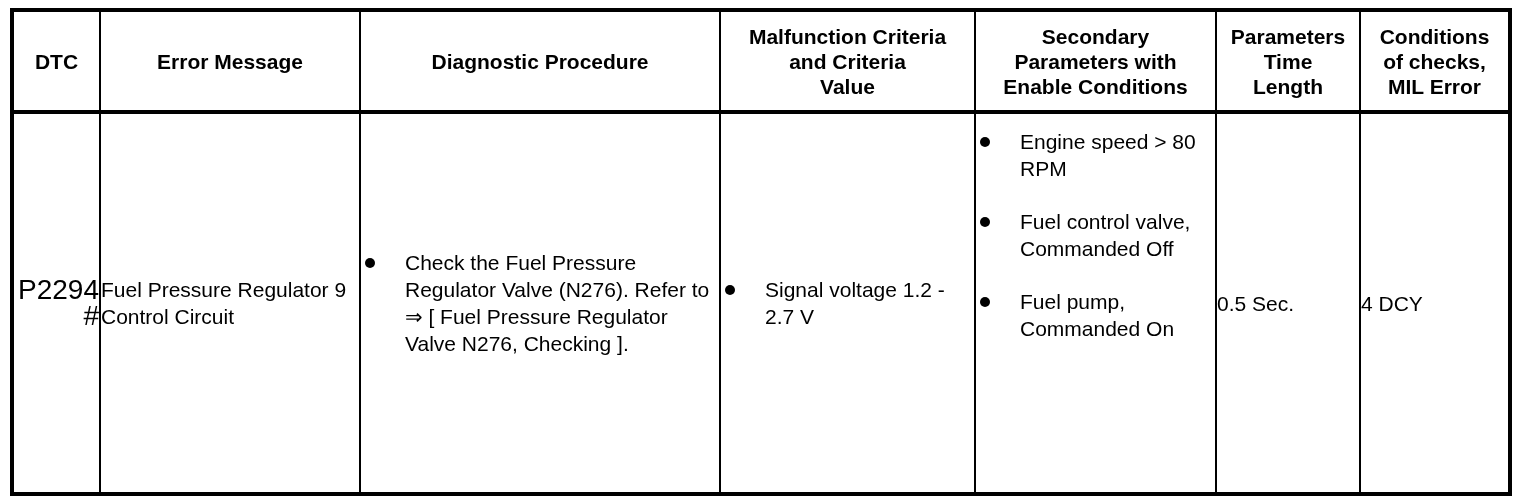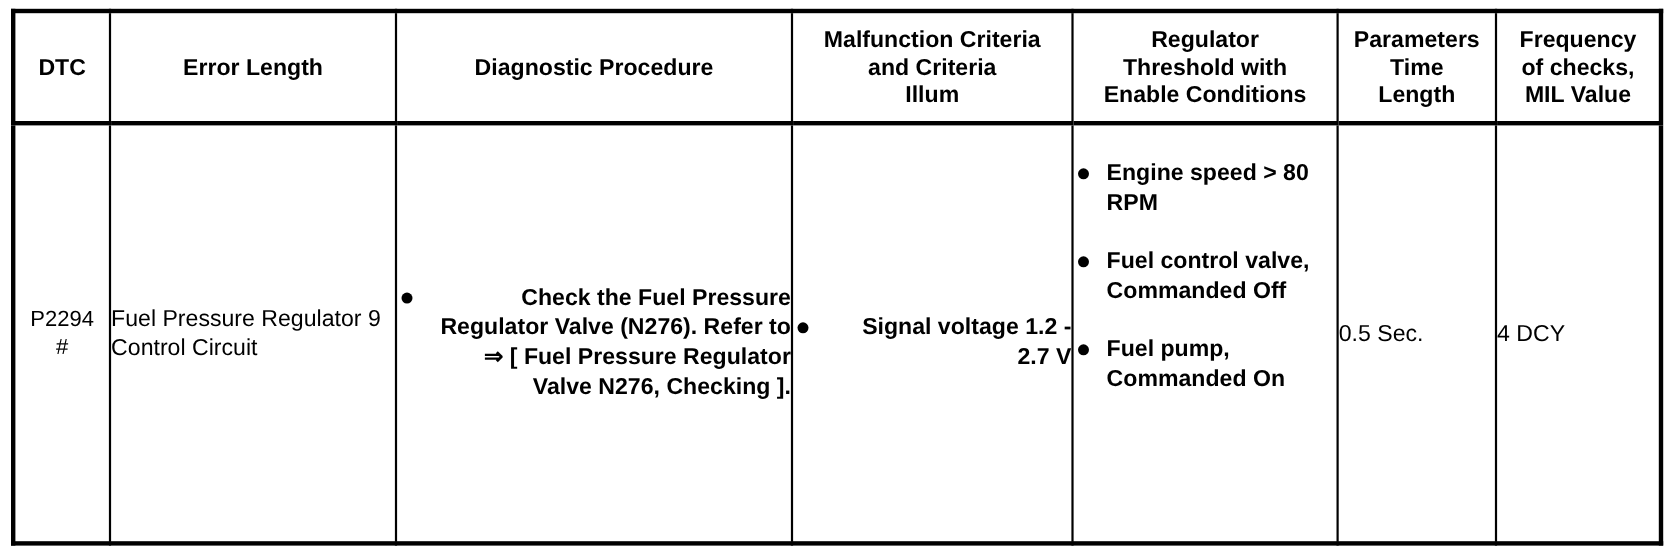--- a/index.html
+++ b/index.html
@@ -58,47 +58,45 @@
 
   
   .body-cell {
     font-weight: normal;
     font-size: 21px;
     line-height: 27px;
     padding: 6px 9px;
   }
 
   .cell-dtc {
-    text-align: center;
-    font-size: 20px;
+    text-align: right;
+    font-size: 28px;
     line-height: 26px;
   }
 
   .cell-left {
     text-align: left;
   }
 
   
   .bullets {
     list-style: none;
     margin: 0;
     padding: 0;
   }
   .bullets li {
     position: relative;
-    padding-left: 30px;
-    margin: 16px 0 26px 0;
-    font-weight: bold;
+    padding-left: 44px;
+    margin: 0 0 26px 0;
   }
   .bullets li:last-child {
     margin-bottom: 0;
   }
   .bullets.tight li {
     margin-bottom: 0;
-    text-align: right;
   }
   .bullets li .dot {
     position: absolute;
     left: 4px;
     top: 9px;
     width: 10px;
     height: 10px;
     background: #000000;
     border-radius: 50%;
   }
@@ -121,44 +119,44 @@
       <col style="width:144px">
       <col style="width:150px">
     </colgroup>
 
     <thead>
       <tr>
         <th class="head-cell">
           <span>DTC</span>
         </th>
         <th class="head-cell">
-          <span>Error Length</span>
+          <span>Error Message</span>
         </th>
         <th class="head-cell">
           <span>Diagnostic Procedure</span>
         </th>
         <th class="head-cell">
           <div>Malfunction Criteria</div>
           <div>and Criteria</div>
-          <div>Illum</div>
-        </th>
-        <th class="head-cell">
-          <div>Regulator</div>
-          <div>Threshold with</div>
+          <div>Value</div>
+        </th>
+        <th class="head-cell">
+          <div>Secondary</div>
+          <div>Parameters with</div>
           <div>Enable Conditions</div>
         </th>
         <th class="head-cell">
           <div>Parameters</div>
           <div>Time</div>
           <div>Length</div>
         </th>
         <th class="head-cell">
-          <div>Frequency</div>
+          <div>Conditions</div>
           <div>of checks,</div>
-          <div>MIL Value</div>
+          <div>MIL Error</div>
         </th>
       </tr>
     </thead>
 
     <tbody>
       <tr>
 
         <td class="body-cell cell-dtc">
           <div>P2294</div>
           <div>#</div>

